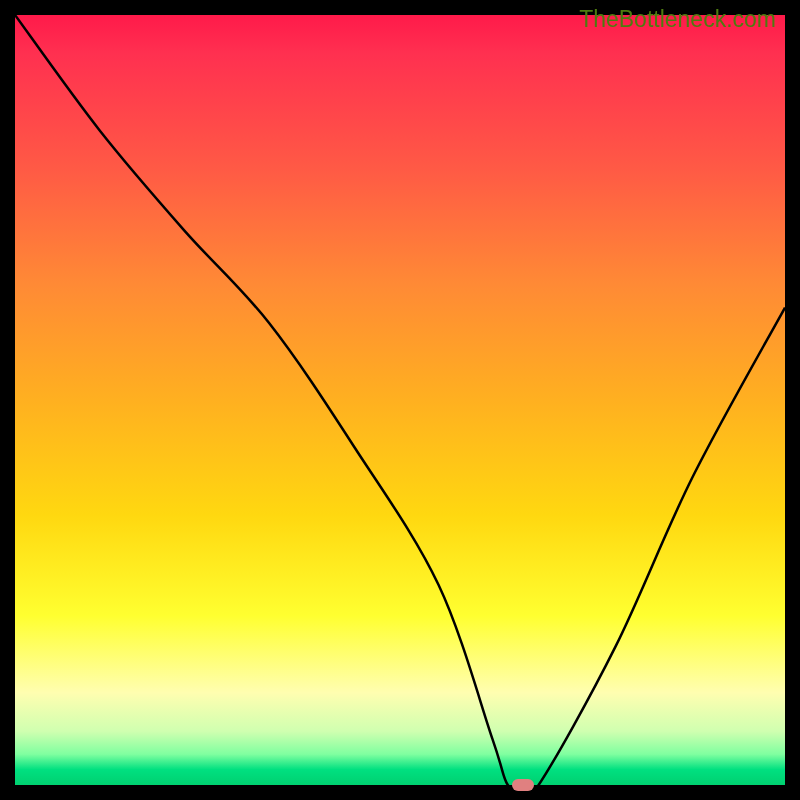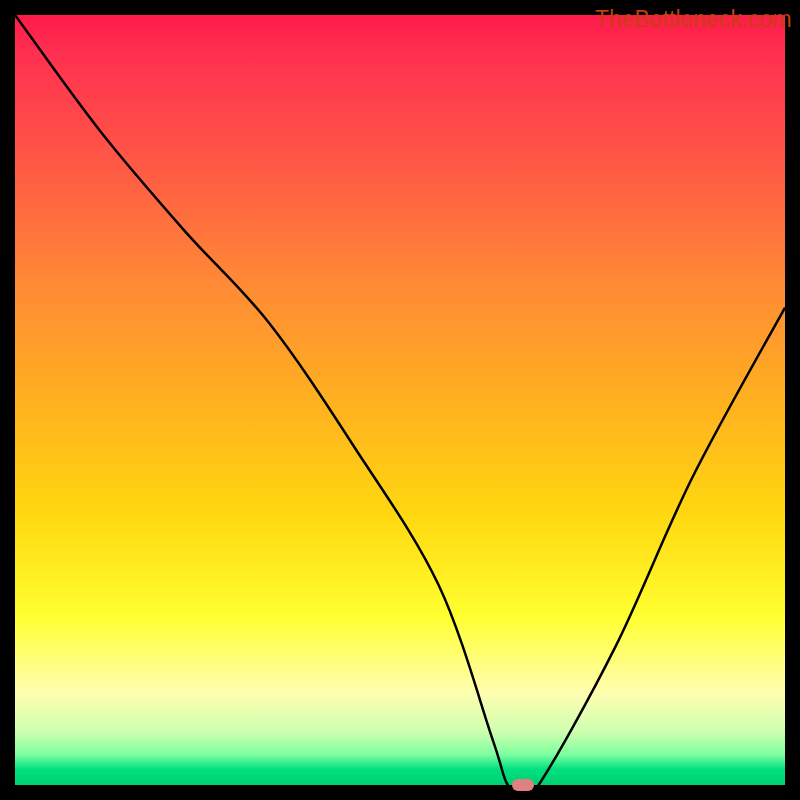--- a/index.html
+++ b/index.html
@@ -7,22 +7,22 @@
     padding: 0;
     width: 800px;
     height: 800px;
     background: #000;
     position: relative;
     font-family: Arial, sans-serif;
   }
   .watermark {
     position: absolute;
     top: 6px;
-    right: 8px;
-    color: #c2410c;
+    right: 24px;
+    color: #4d7c0f;
     font-size: 23px;
     font-weight: 500;
     z-index: 10;
   }
   .plot-area {
     position: absolute;
     left: 15px;
     top: 15px;
     width: 770px;
     height: 770px;

